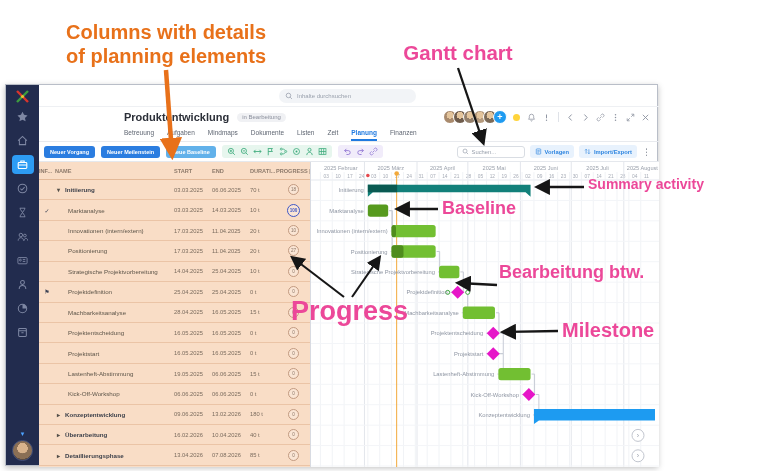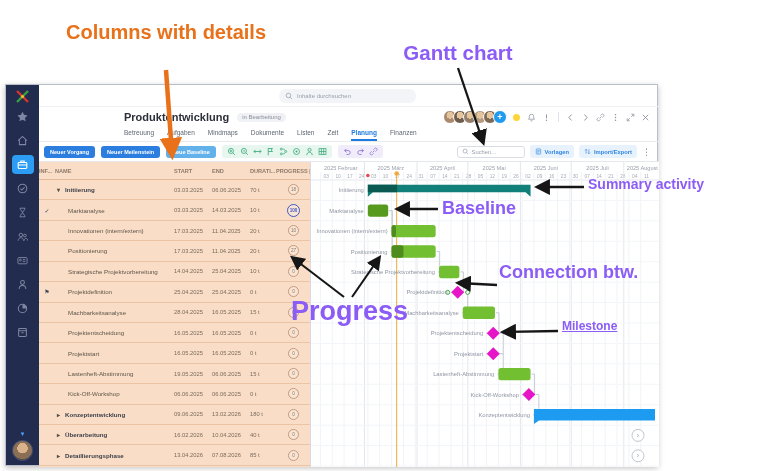--- a/index.html
+++ b/index.html
@@ -1,19 +1,19 @@
 <!DOCTYPE html>
 <html><head>
 <meta charset="utf-8">
 <style>
   html,body{margin:0;padding:0;background:#fff;width:768px;height:471px;overflow:hidden;
     font-family:"Liberation Sans", sans-serif;}
   *{box-sizing:border-box;}
   
-  .ann{position:absolute;z-index:60;font-weight:700;color:#8b5cf6;pointer-events:none;}
+  .ann{position:absolute;z-index:60;font-weight:700;color:#ec4899;pointer-events:none;}
   .ann.orange{color:#e8711a;}
   #ann-arrows{position:absolute;left:0;top:0;z-index:55;pointer-events:none;}
   
   .app{position:absolute;left:5px;top:84px;width:653px;height:382px;background:#fff;
     border:1px solid #b9bec8;box-shadow:0 2px 6px rgba(0,0,0,.25);z-index:10;}
   .sidebar{position:absolute;left:0;top:0;width:33px;height:100%;background:#222c4e;
     display:flex;flex-direction:column;align-items:center;padding-top:4px;}
   .sb-ic{width:22px;height:19px;margin:2.5px 0;display:flex;align-items:center;justify-content:center;border-radius:4px;}
   .sb-ic.active{background:#2d9cf4;}
   .sb-spacer{flex:1;}
@@ -69,29 +69,30 @@
     font-size:4.6px;display:flex;align-items:center;justify-content:center;background:rgba(255,255,255,.25);}
   .pcirc.full{width:13px;height:13px;border:1.4px solid #3f57c6;color:#3f57c6;font-weight:700;}
   
   .ganttpane{width:348px;height:305px;background:#fff;position:relative;overflow:hidden;}
 </style>
 </head>
 <body>
 
 <div class="ann orange" style="left:50px;top:21px;width:232px;text-align:center;font-size:20px;line-height:23.5px;position:absolute;">
   <div>Columns with details</div>
+  <div>of planning elements</div>
 </div>
 <div class="ann" style="left:393px;top:41px;width:130px;text-align:center;font-size:20.5px;position:absolute;">Gantt chart</div>
 <div class="ann" style="left:588px;top:176px;font-size:14px;position:absolute;white-space:nowrap;">Summary activity</div>
 <div class="ann" style="left:442px;top:198px;font-size:18px;position:absolute;">Baseline</div>
 <div class="ann" style="left:499px;top:261px;font-size:18px;line-height:22px;position:absolute;white-space:nowrap;">
-  <div>Connection btw.</div>
+  <div>Bearbeitung btw.</div>
 </div>
 <div class="ann" style="left:291px;top:296px;font-size:27px;position:absolute;">Progress</div>
-<div class="ann" style="left:562px;top:319px;font-size:12px;position:absolute;text-decoration:underline;">Milestone</div>
+<div class="ann" style="left:562px;top:319px;font-size:20px;position:absolute;">Milestone</div>
 
 <svg id="ann-arrows" width="768" height="471">
   <defs>
     <marker id="ah-o" markerWidth="5" markerHeight="5" refX="3.6" refY="2.5" orient="auto">
       <path d="M0,0L5,2.5L0,5Z" fill="#e8711a"></path>
     </marker>
     <marker id="ah-b" markerWidth="7" markerHeight="7" refX="5.2" refY="3.5" orient="auto">
       <path d="M0,0L7,3.5L0,7Z" fill="#161616"></path>
     </marker>
   </defs>

